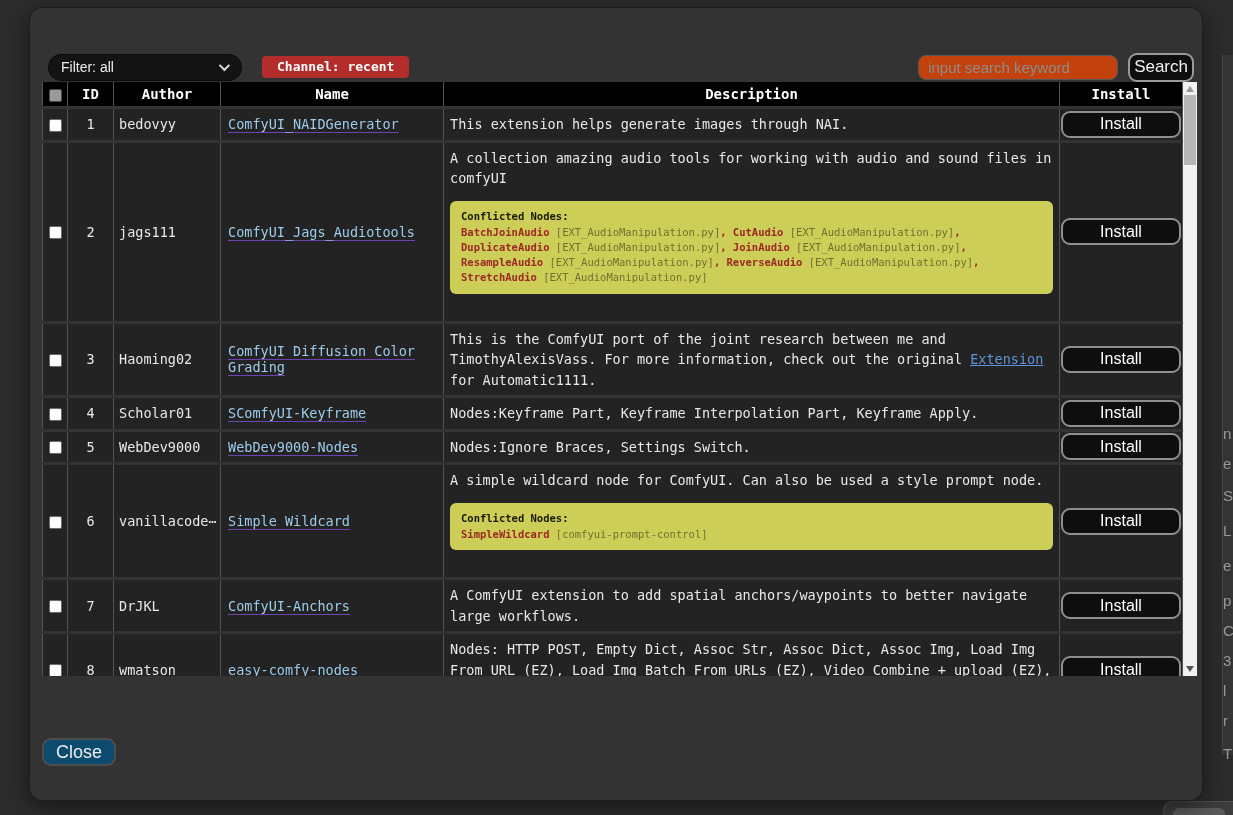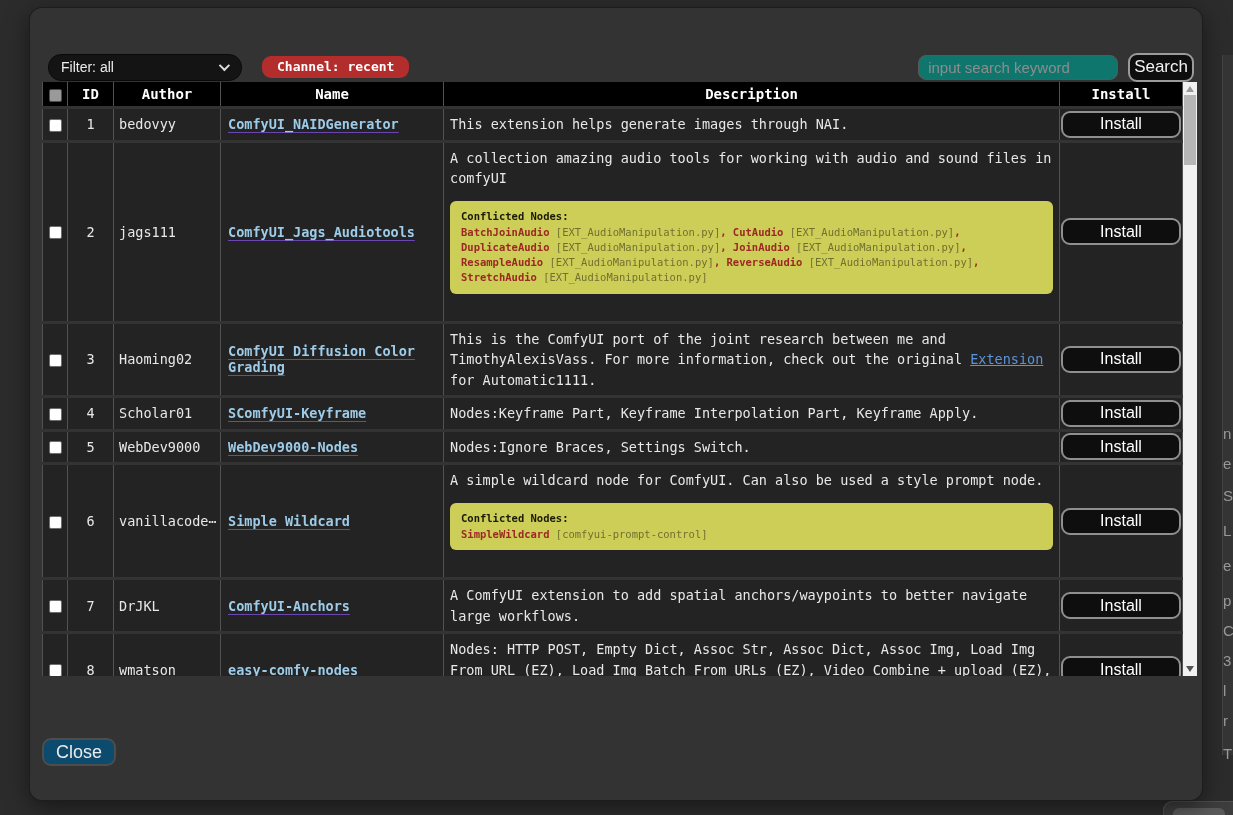--- a/index.html
+++ b/index.html
@@ -23,24 +23,24 @@
          border-radius:12px; box-shadow:0 0 0 1px #1d1d1d, 0 6px 24px rgba(0,0,0,.5);}
 
   
   .toolbar{position:absolute; left:18px; right:6px; top:44px; height:30px; display:flex; align-items:center;}
   .filter-select{width:194px; height:27px; background:#141414; border:1px solid #0a0a0a; border-radius:13px;
                  color:#ececec; font-family:"Liberation Sans",sans-serif; font-size:14px;
                  display:flex; align-items:center; padding:0 12px; cursor:default;justify-content:center;}
   .filter-select .lbl{flex:1;}
   .chev{width:8px; height:8px; border-right:2px solid #dcdcdc; border-bottom:2px solid #dcdcdc;
         transform:rotate(45deg) translateY(-2px); margin-right:2px;}
-  .channel-badge{margin-left:20px; height:22px; background:var(--badge_red); border-radius:9px;
+  .channel-badge{margin-left:20px; height:22px; background:var(--badge_red); border-radius:4px;
                  color:#ffffff; font-weight:bold; font-size:13px; line-height:22px; padding:0 15px;}
   .tb-spacer{flex:1;}
-  .search-input{width:200px; height:25px; background:#0f766e; border:1px solid #585858; border-radius:8px;
+  .search-input{width:200px; height:25px; background:#c2410c; border:1px solid #585858; border-radius:8px;
                 color:#dddddd; font-family:"Liberation Sans",sans-serif; font-size:15px; padding:0 9px; outline:none;}
   .search-input::placeholder{color:#8d8d8d;}
   .search-btn{margin-left:10px; margin-right:2px; height:29px; background:#0e0e0e; border:2px solid #9a9a9a; border-radius:9px;
               color:#f2f2f2; font-family:"Liberation Sans",sans-serif; font-size:17px; padding:0 4px; cursor:pointer;}
 
   
   .table-viewport{position:absolute; left:12px; top:74px; width:1155px; height:594px; overflow:hidden;}
   table{width:1141px; table-layout:fixed; border-collapse:separate; border-spacing:0 3px; margin-top:-3px;}
   th,td{border-right:1px solid #525252; vertical-align:middle; overflow:hidden;}
   th:first-child,td:first-child{border-left:1px solid #525252;}
@@ -49,21 +49,21 @@
   .c-cb{width:26px; text-align:center;}
   .c-id{width:46px; text-align:center;}
   .c-author{width:107px; padding-left:5px;}
   .c-name{width:223px; padding:4px 4px 4px 7px;}
   .c-desc{width:616px; padding:5px 6px; vertical-align:top; line-height:1.52;}
   .c-install{width:123px; text-align:center;}
   tbody tr{height:30px;}
 
   .cb{display:inline-block; width:13px; height:13px; background:#ffffff; border:1px solid #6e6e6e; border-radius:2px; vertical-align:middle; cursor:pointer;}
   .cb.all{background:#9a9a9a; border-color:#4d4d4d;}
-  .name-link{color:var(--link_blue); font-weight:bold; text-decoration:underline;
+  .name-link{color:var(--link_blue); font-weight:normal; text-decoration:underline;
              text-decoration-color:var(--link_underline); text-underline-offset:3px; cursor:pointer;text-align:right;}
   .desc-link{color:var(--desc_link); text-decoration:underline; cursor:pointer;}
   .install-btn{width:120px; height:27px; background:#0e0e0e; border:2px solid #8f8f8f; border-radius:9px;
                color:#ffffff; font-family:"Liberation Sans",sans-serif; font-size:16px; cursor:pointer;}
 
   .conflict-box{background:var(--conflict_bg); border-radius:6px; margin:12px 0 22px 0; padding:8px 11px;
                 font-size:10.5px; line-height:1.45; color:var(--conflict_title);}
   .conflict-title{font-weight:bold; color:var(--conflict_title); margin-bottom:1px;}
   .cname{color:var(--conflict_name); font-weight:bold;}
   .cref{color:var(--conflict_ref);}

